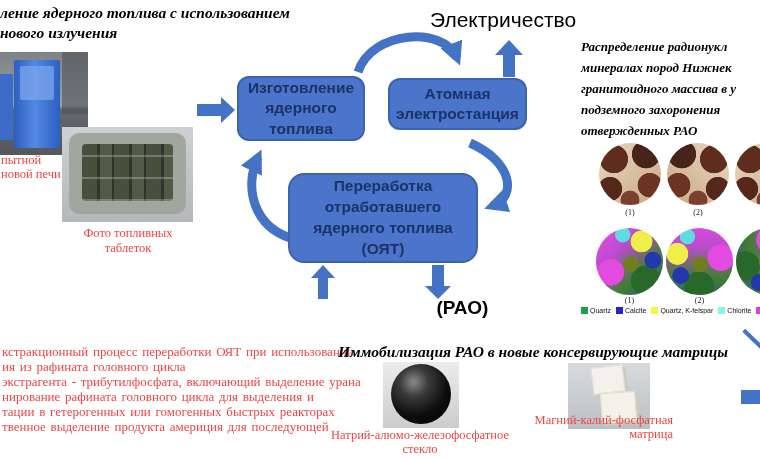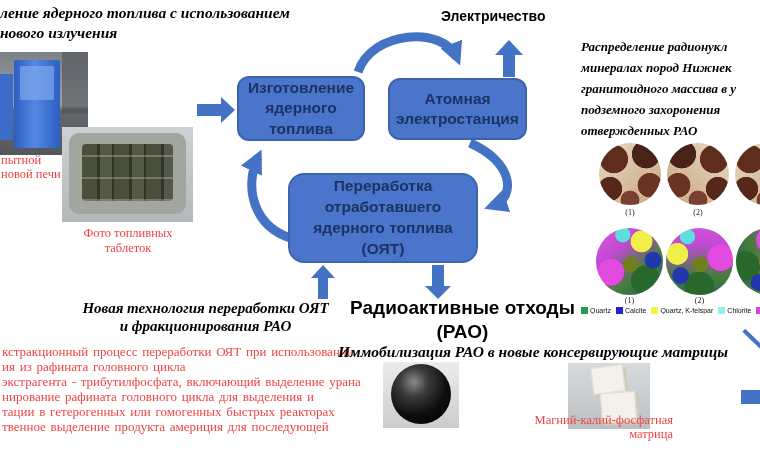--- a/index.html
+++ b/index.html
@@ -14,30 +14,30 @@
   .tl-title{left:0;top:3px;font-size:15.5px;line-height:20px;white-space:nowrap;}
   .furnace-cap{left:1px;top:153px;font-size:12.5px;line-height:14px;}
   .pellets-cap{left:60px;top:226px;width:136px;text-align:center;font-size:12.5px;}
   .newtech{left:58px;top:299px;width:295px;text-align:center;font-size:15px;line-height:18px;}
   .extract{left:2px;top:344px;font-size:13px;line-height:15px;word-spacing:1.5px;white-space:nowrap;}
   .immob{left:338px;top:343px;width:402px;font-size:15.5px;white-space:nowrap;}
   .right-head{left:581px;top:36px;width:200px;font-size:13px;line-height:21px;white-space:nowrap;}
   .cap-sphere{left:330px;top:428px;width:180px;text-align:center;font-size:12.5px;line-height:14px;}
   .cap-cubes{left:528px;top:413px;width:145px;text-align:right;font-size:12.5px;line-height:14px;}
   
-  .electricity{left:441px;top:8px;font-size:14px;font-weight:bold;white-space:nowrap;}
+  .electricity{left:430px;top:8px;font-size:21px;font-weight:normal;white-space:nowrap;}
   .rao{left:345px;top:296px;width:235px;text-align:center;font-size:19px;font-weight:bold;line-height:24px;}
   
   .cycbox{
     background:#4b75ca;border:2px solid #3c64ad;border-radius:12px;
     color:#1b3366;font-weight:600;display:flex;align-items:center;justify-content:center;
     text-align:center;font-size:15.5px;line-height:1.3;box-sizing:border-box;
   }
   .box1{left:237px;top:76px;width:128px;height:65px;padding:0 12px;}
-  .box2{left:388px;top:78px;width:139px;height:62px;padding:0 6px;}
+  .box2{left:388px;top:78px;width:139px;height:52px;padding:0 6px;}
   .box3{left:288px;top:173px;width:190px;height:90px;border-radius:16px;padding:0 18px;line-height:1.35;}
   
   .shaft{position:absolute;background:#4472c4;}
   .tri{position:absolute;width:0;height:0;}
   
   .photo{position:absolute;overflow:hidden;}
   .equipment{left:0;top:52px;width:88px;height:103px;background:linear-gradient(180deg,#7d8287 0%,#9aa0a4 52%,#64686c 56%,#54585c 100%);}
   .eq-cab-main{position:absolute;left:14px;top:8px;width:46px;height:88px;background:linear-gradient(90deg,#2c5fc0,#5388e4 45%,#2c5fc0);border-radius:2px;}
   .eq-cab-panel{position:absolute;left:6px;top:6px;width:34px;height:34px;background:#7fa8ec;border-radius:2px;opacity:.7;}
   .eq-cab-small{position:absolute;left:0;top:22px;width:13px;height:66px;background:#3a6cc8;}
@@ -146,43 +146,42 @@
     <div class="tri" style="left:0;top:0;border-left:12px solid transparent;border-right:12px solid transparent;border-bottom:13px solid #4472c4;"></div>
     <div class="shaft" style="left:7px;top:13px;width:10px;height:21px;"></div>
   </div>
 
   <div class="abs" style="left:425px;top:265px;width:26px;height:34px;">
     <div class="shaft" style="left:7px;top:0;width:12px;height:21px;"></div>
     <div class="tri" style="left:0;top:21px;border-left:13px solid transparent;border-right:13px solid transparent;border-top:13px solid #4472c4;"></div>
   </div>
 
   <div class="abs rao">
-    <div>Радиоактивные отходы</div>
     <div>(РАО)</div>
   </div>
 
-  <div class="abs serif-bi newtech">
-    <div>Новая технология переработки ОЯТ</div>
-    <div>и фракционирования РАО</div>
-  </div>
 
   <div class="abs serif extract">
     <div>кстракционный  процесс переработки ОЯТ при  использовании</div>
     <div>ия  из рафината головного  цикла</div>
     <div>экстрагента - трибутилфосфата, включающий выделение урана</div>
     <div>нирование  рафината головного  цикла  для выделения и</div>
     <div>тации в гетерогенных или гомогенных  быстрых реакторах</div>
     <div>твенное выделение продукта америция  для последующей</div>
   </div>
 
   <div class="abs serif-bi immob">Иммобилизация РАО в новые  консервирующие матрицы</div>
 
   <div class="photo sphere-photo">
     <div class="sphere"></div>
   </div>
+  <div class="abs serif cap-sphere">
+    <div>Натрий-алюмо-железофосфатное</div>
+    <div>стекло</div>
+  </div>
 
   <div class="photo cubes-photo">
     <div class="cube cube1"></div>
     <div class="cube cube2"></div>
   </div>
   <div class="abs serif cap-cubes">
     <div>Магний-калий-фосфатная</div>
     <div>матрица</div>
   </div>
 

